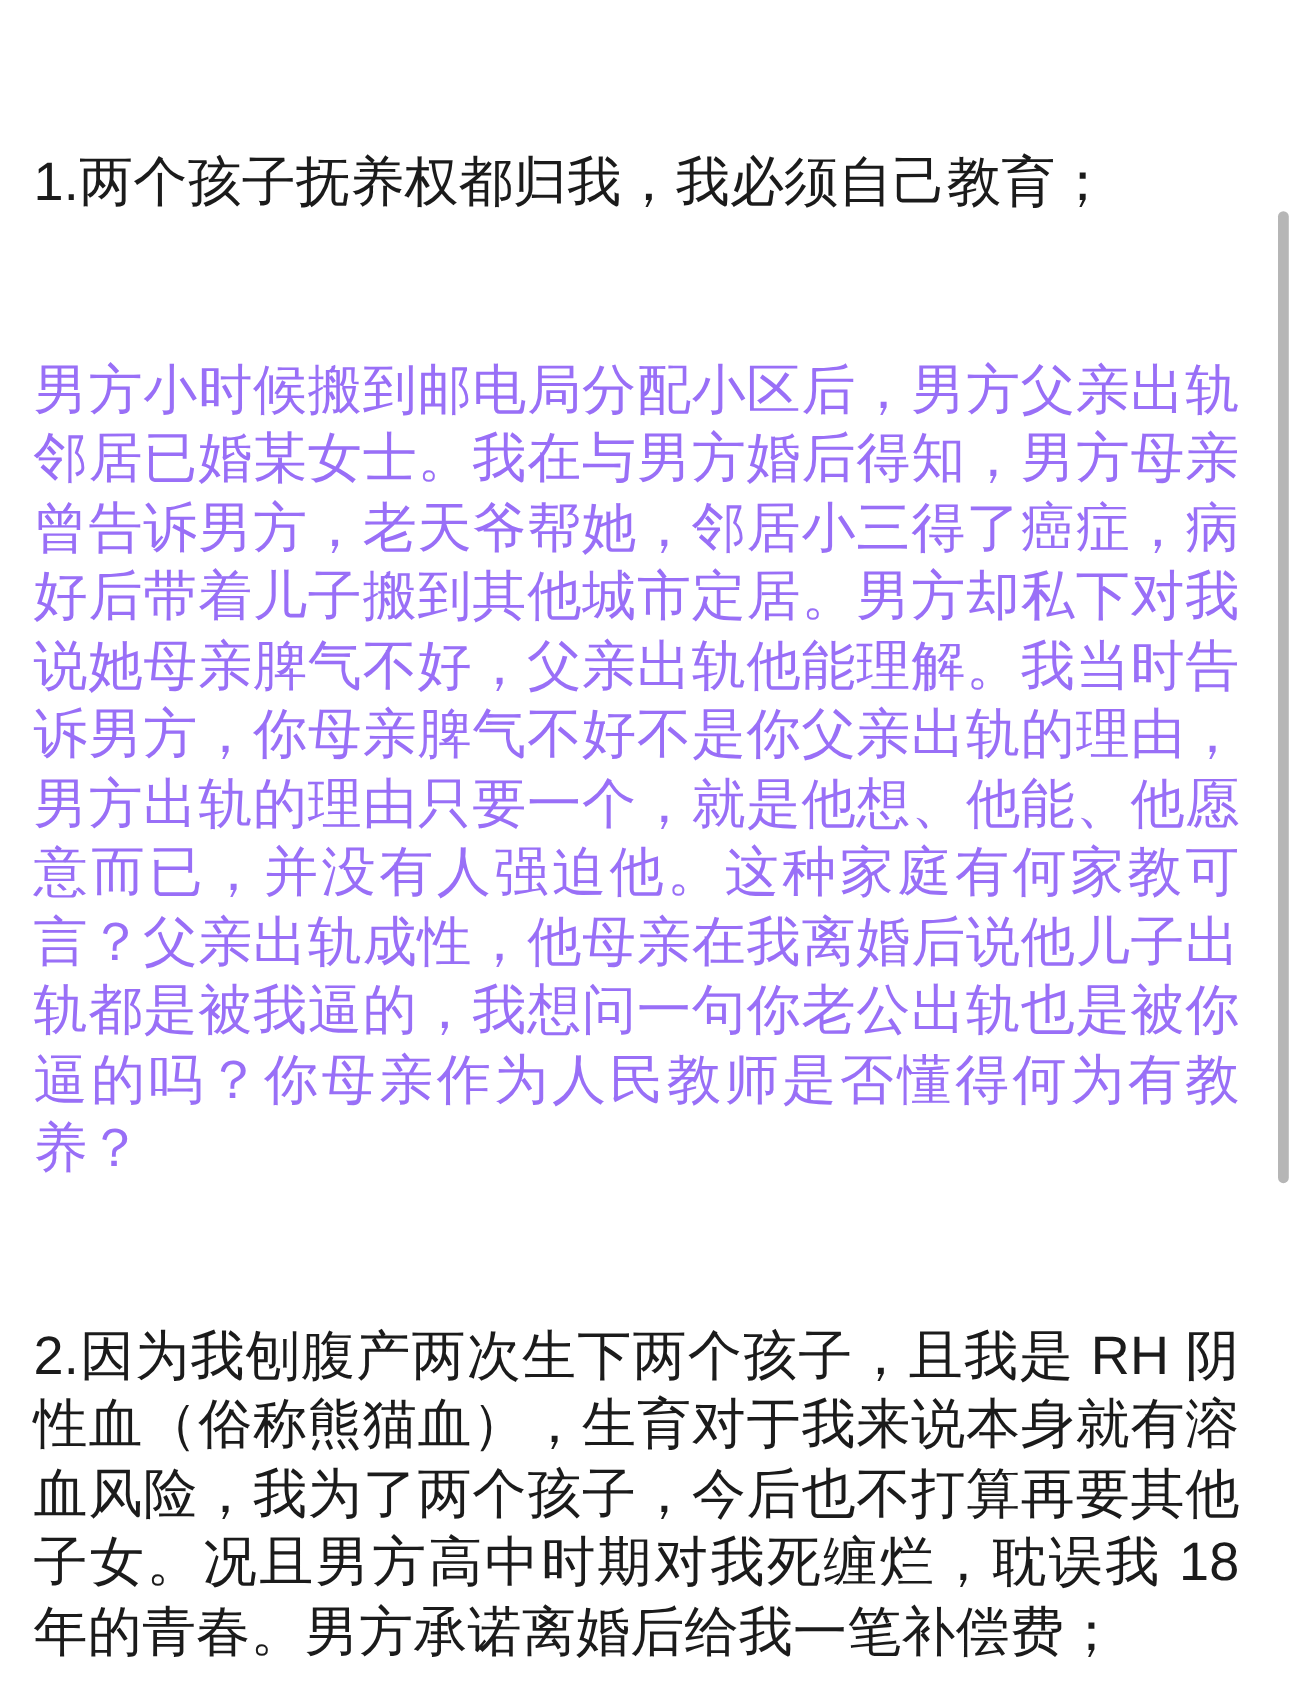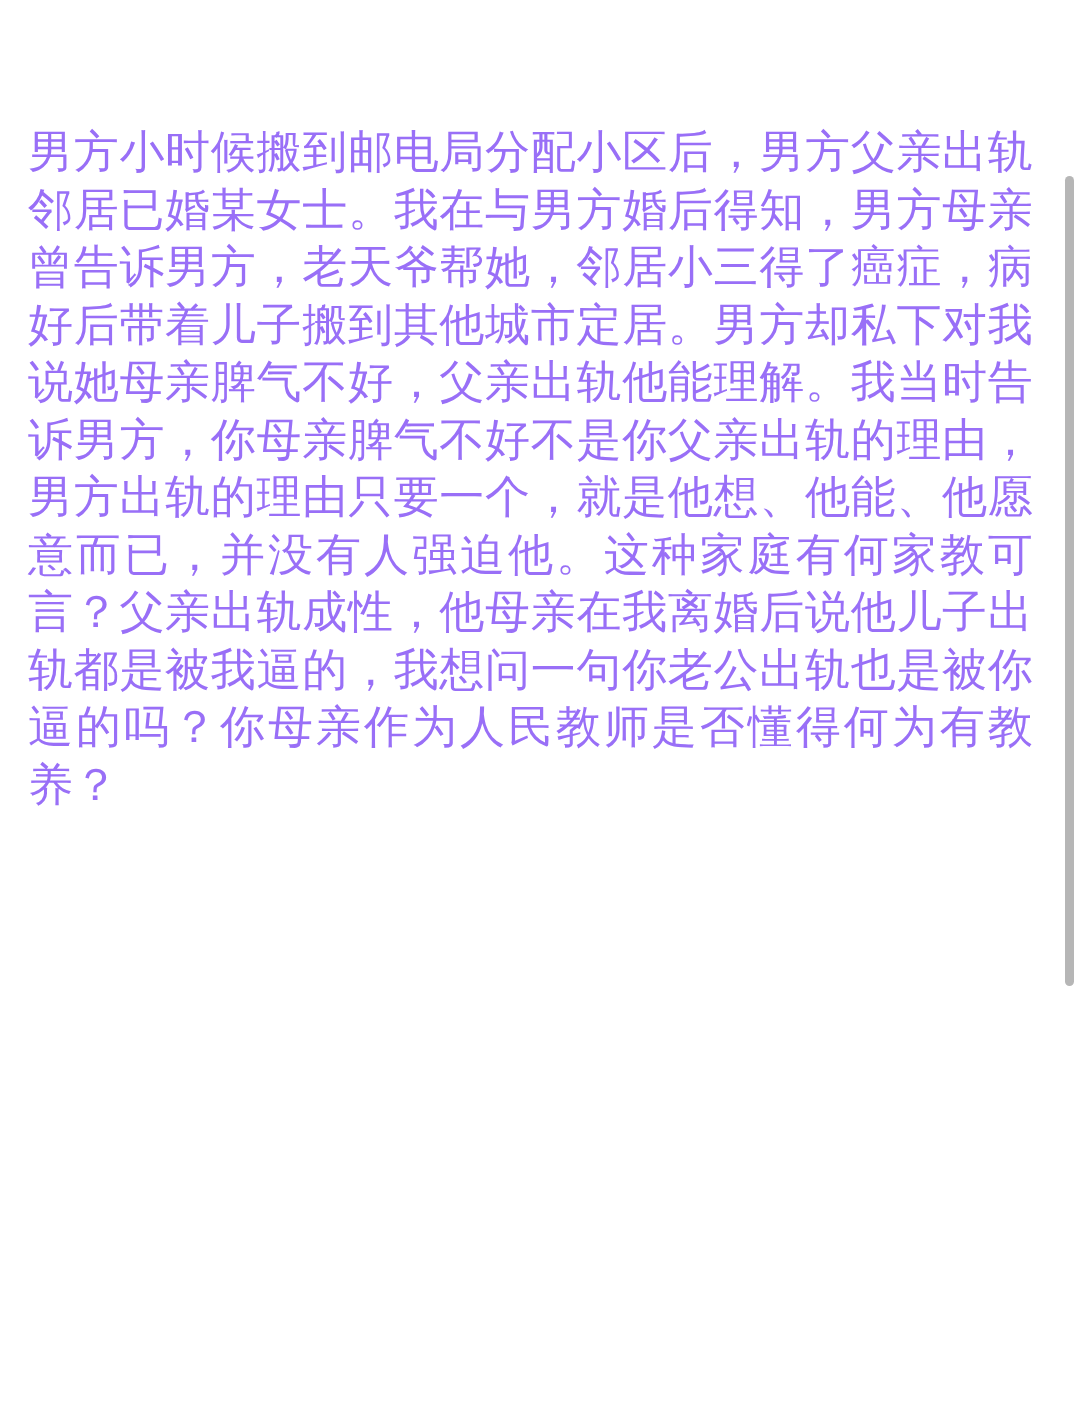--- a/index.html
+++ b/index.html
@@ -54,21 +54,23 @@
     background: #b6b6b6;
     border-radius: 5px;
   }
 </style>
 </head>
 <body>
 
 <div class="page">
 
   <div class="text-body">
+    <p class="para">1.两个孩子抚养权都归我，我必须自己教育；</p>
     <p class="para para-blur">男方小时候搬到邮电局分配小区后，男方父亲出轨邻居已婚某女士。我在与男方婚后得知，男方母亲曾告诉男方，老天爷帮她，邻居小三得了癌症，病好后带着儿子搬到其他城市定居。男方却私下对我说她母亲脾气不好，父亲出轨他能理解。我当时告诉男方，你母亲脾气不好不是你父亲出轨的理由，男方出轨的理由只要一个，就是他想、他能、他愿意而已，并没有人强迫他。这种家庭有何家教可言？父亲出轨成性，他母亲在我离婚后说他儿子出轨都是被我逼的，我想问一句你老公出轨也是被你逼的吗？你母亲作为人民教师是否懂得何为有教养？</p>
+    <p class="para">2.因为我刨腹产两次生下两个孩子，且我是 RH 阴性血（俗称熊猫血），生育对于我来说本身就有溶血风险，我为了两个孩子，今后也不打算再要其他子女。况且男方高中时期对我死缠烂，耽误我 18 年的青春。男方承诺离婚后给我一笔补偿费；</p>
     
     
   </div>
 
   <div class="scrollbar-track">
     <div class="scrollbar-thumb"></div>
   </div>
 
 </div>
 

